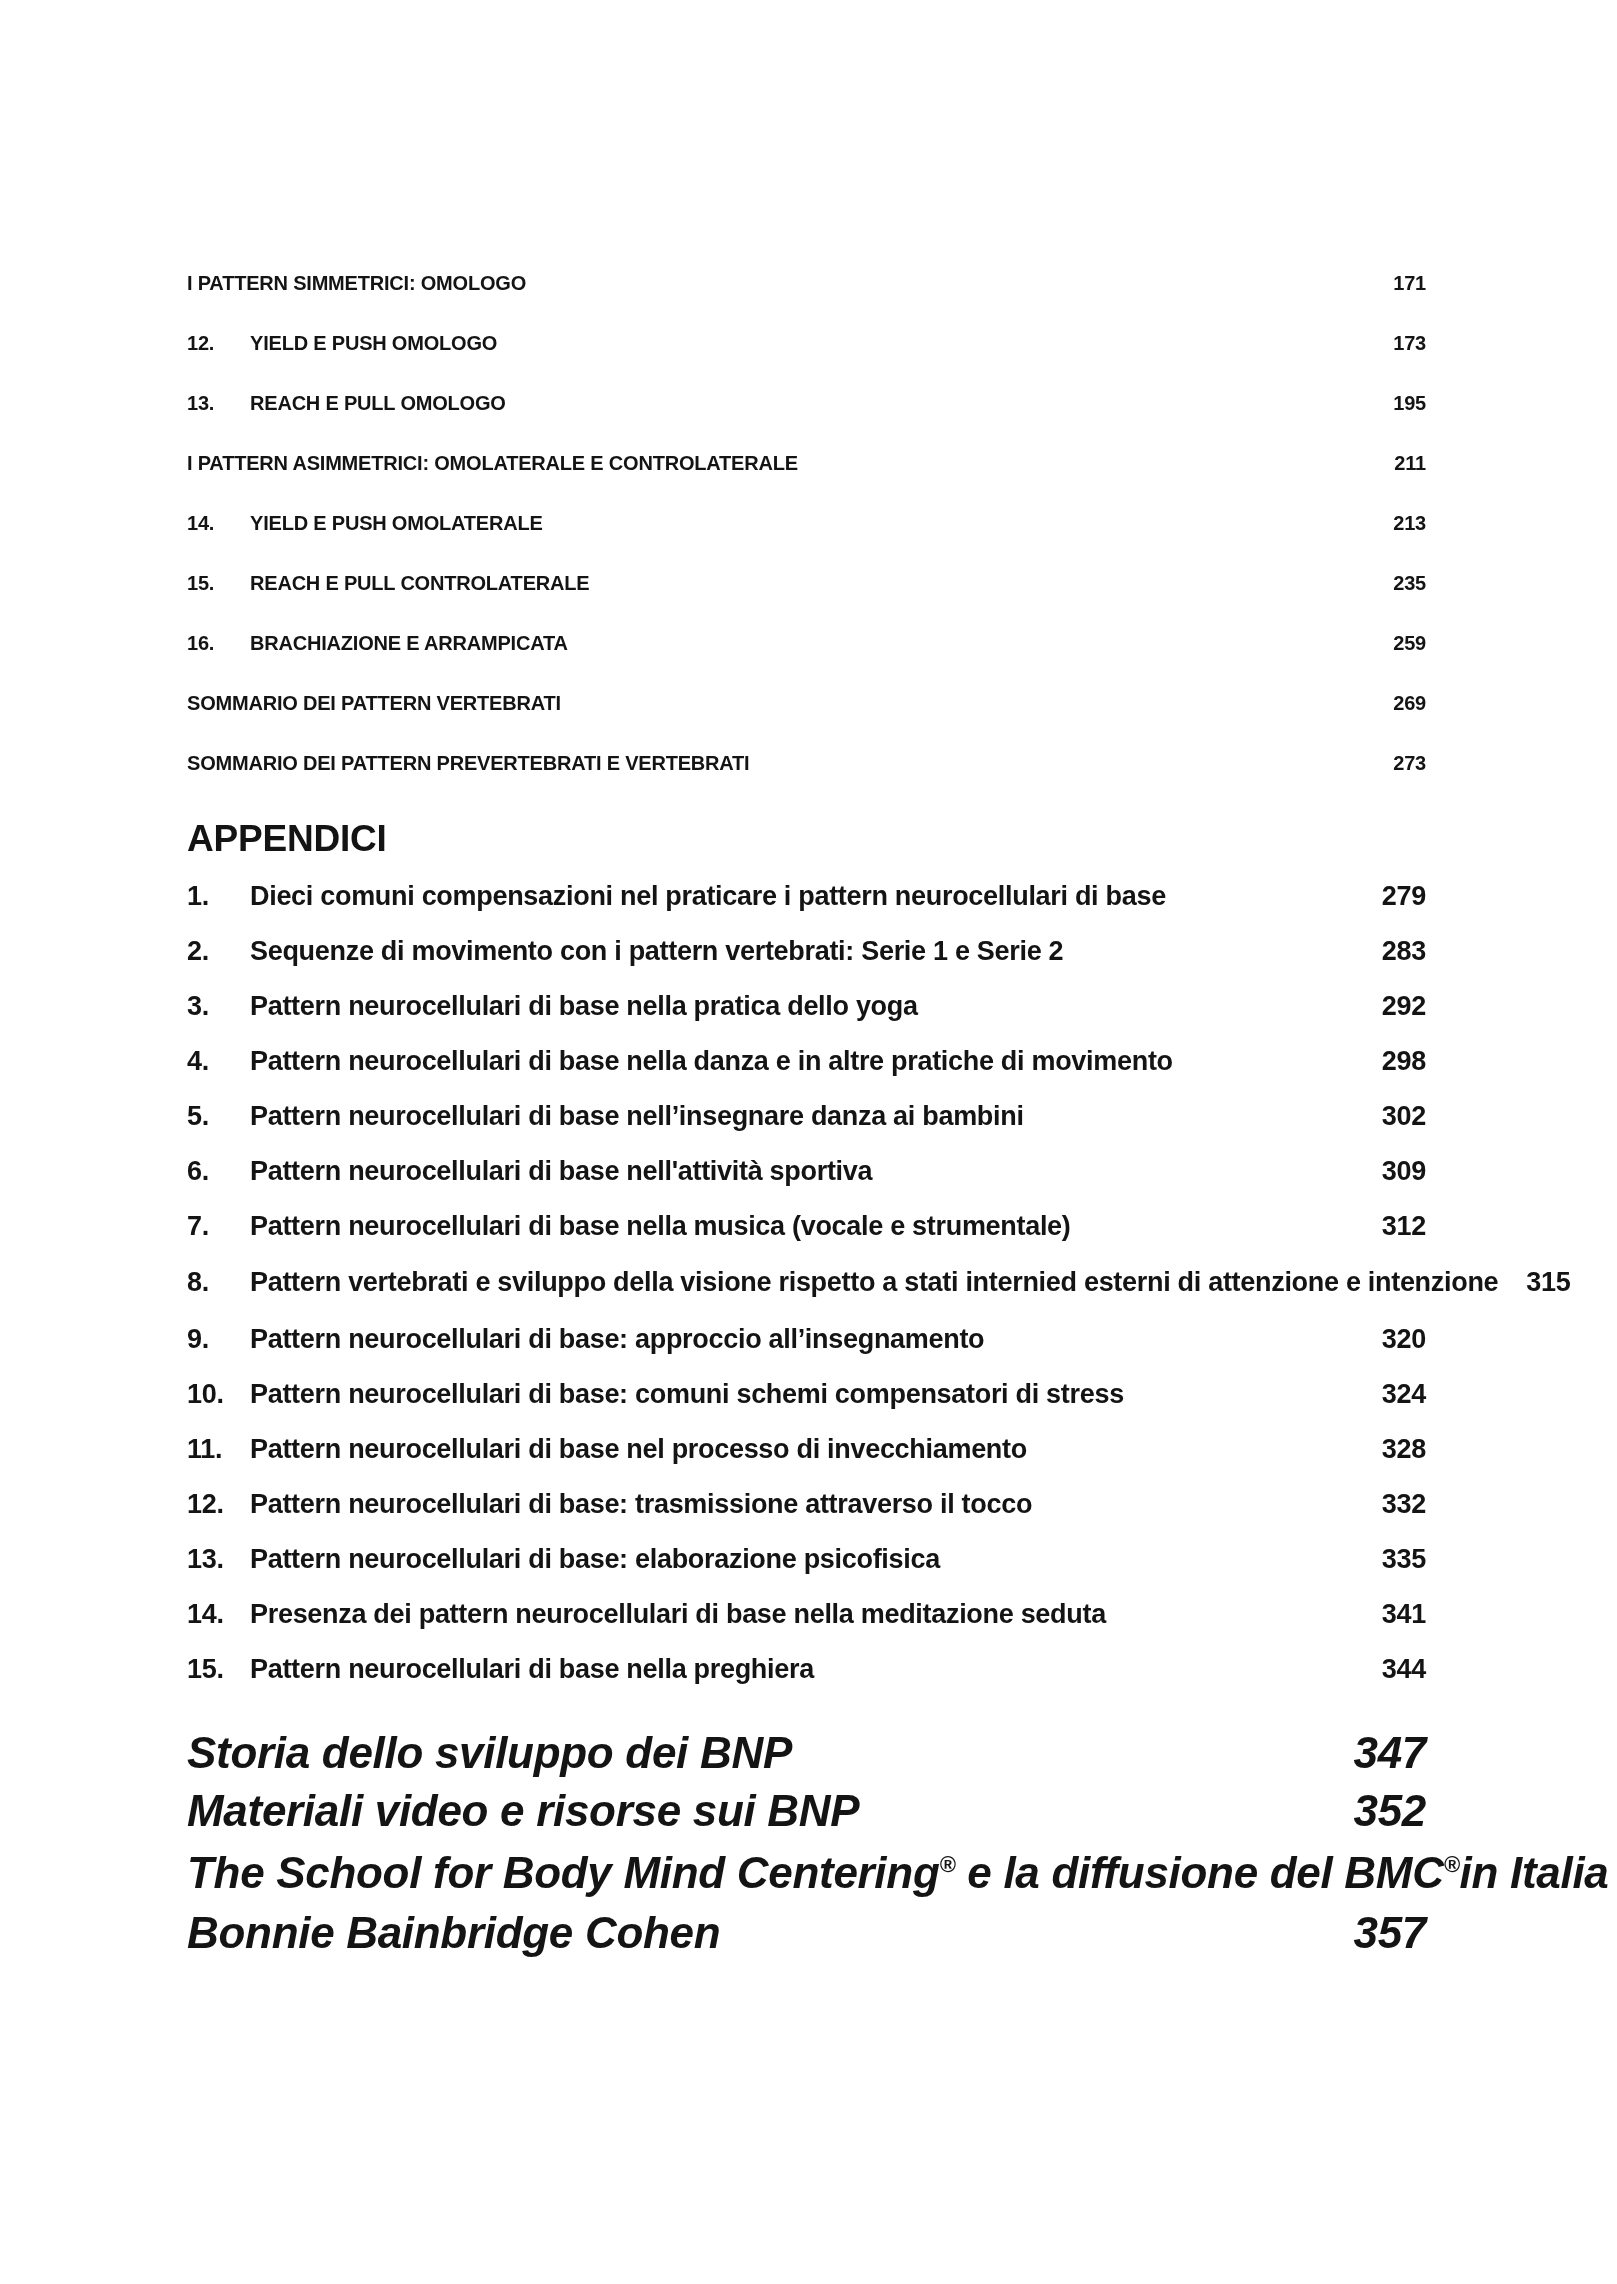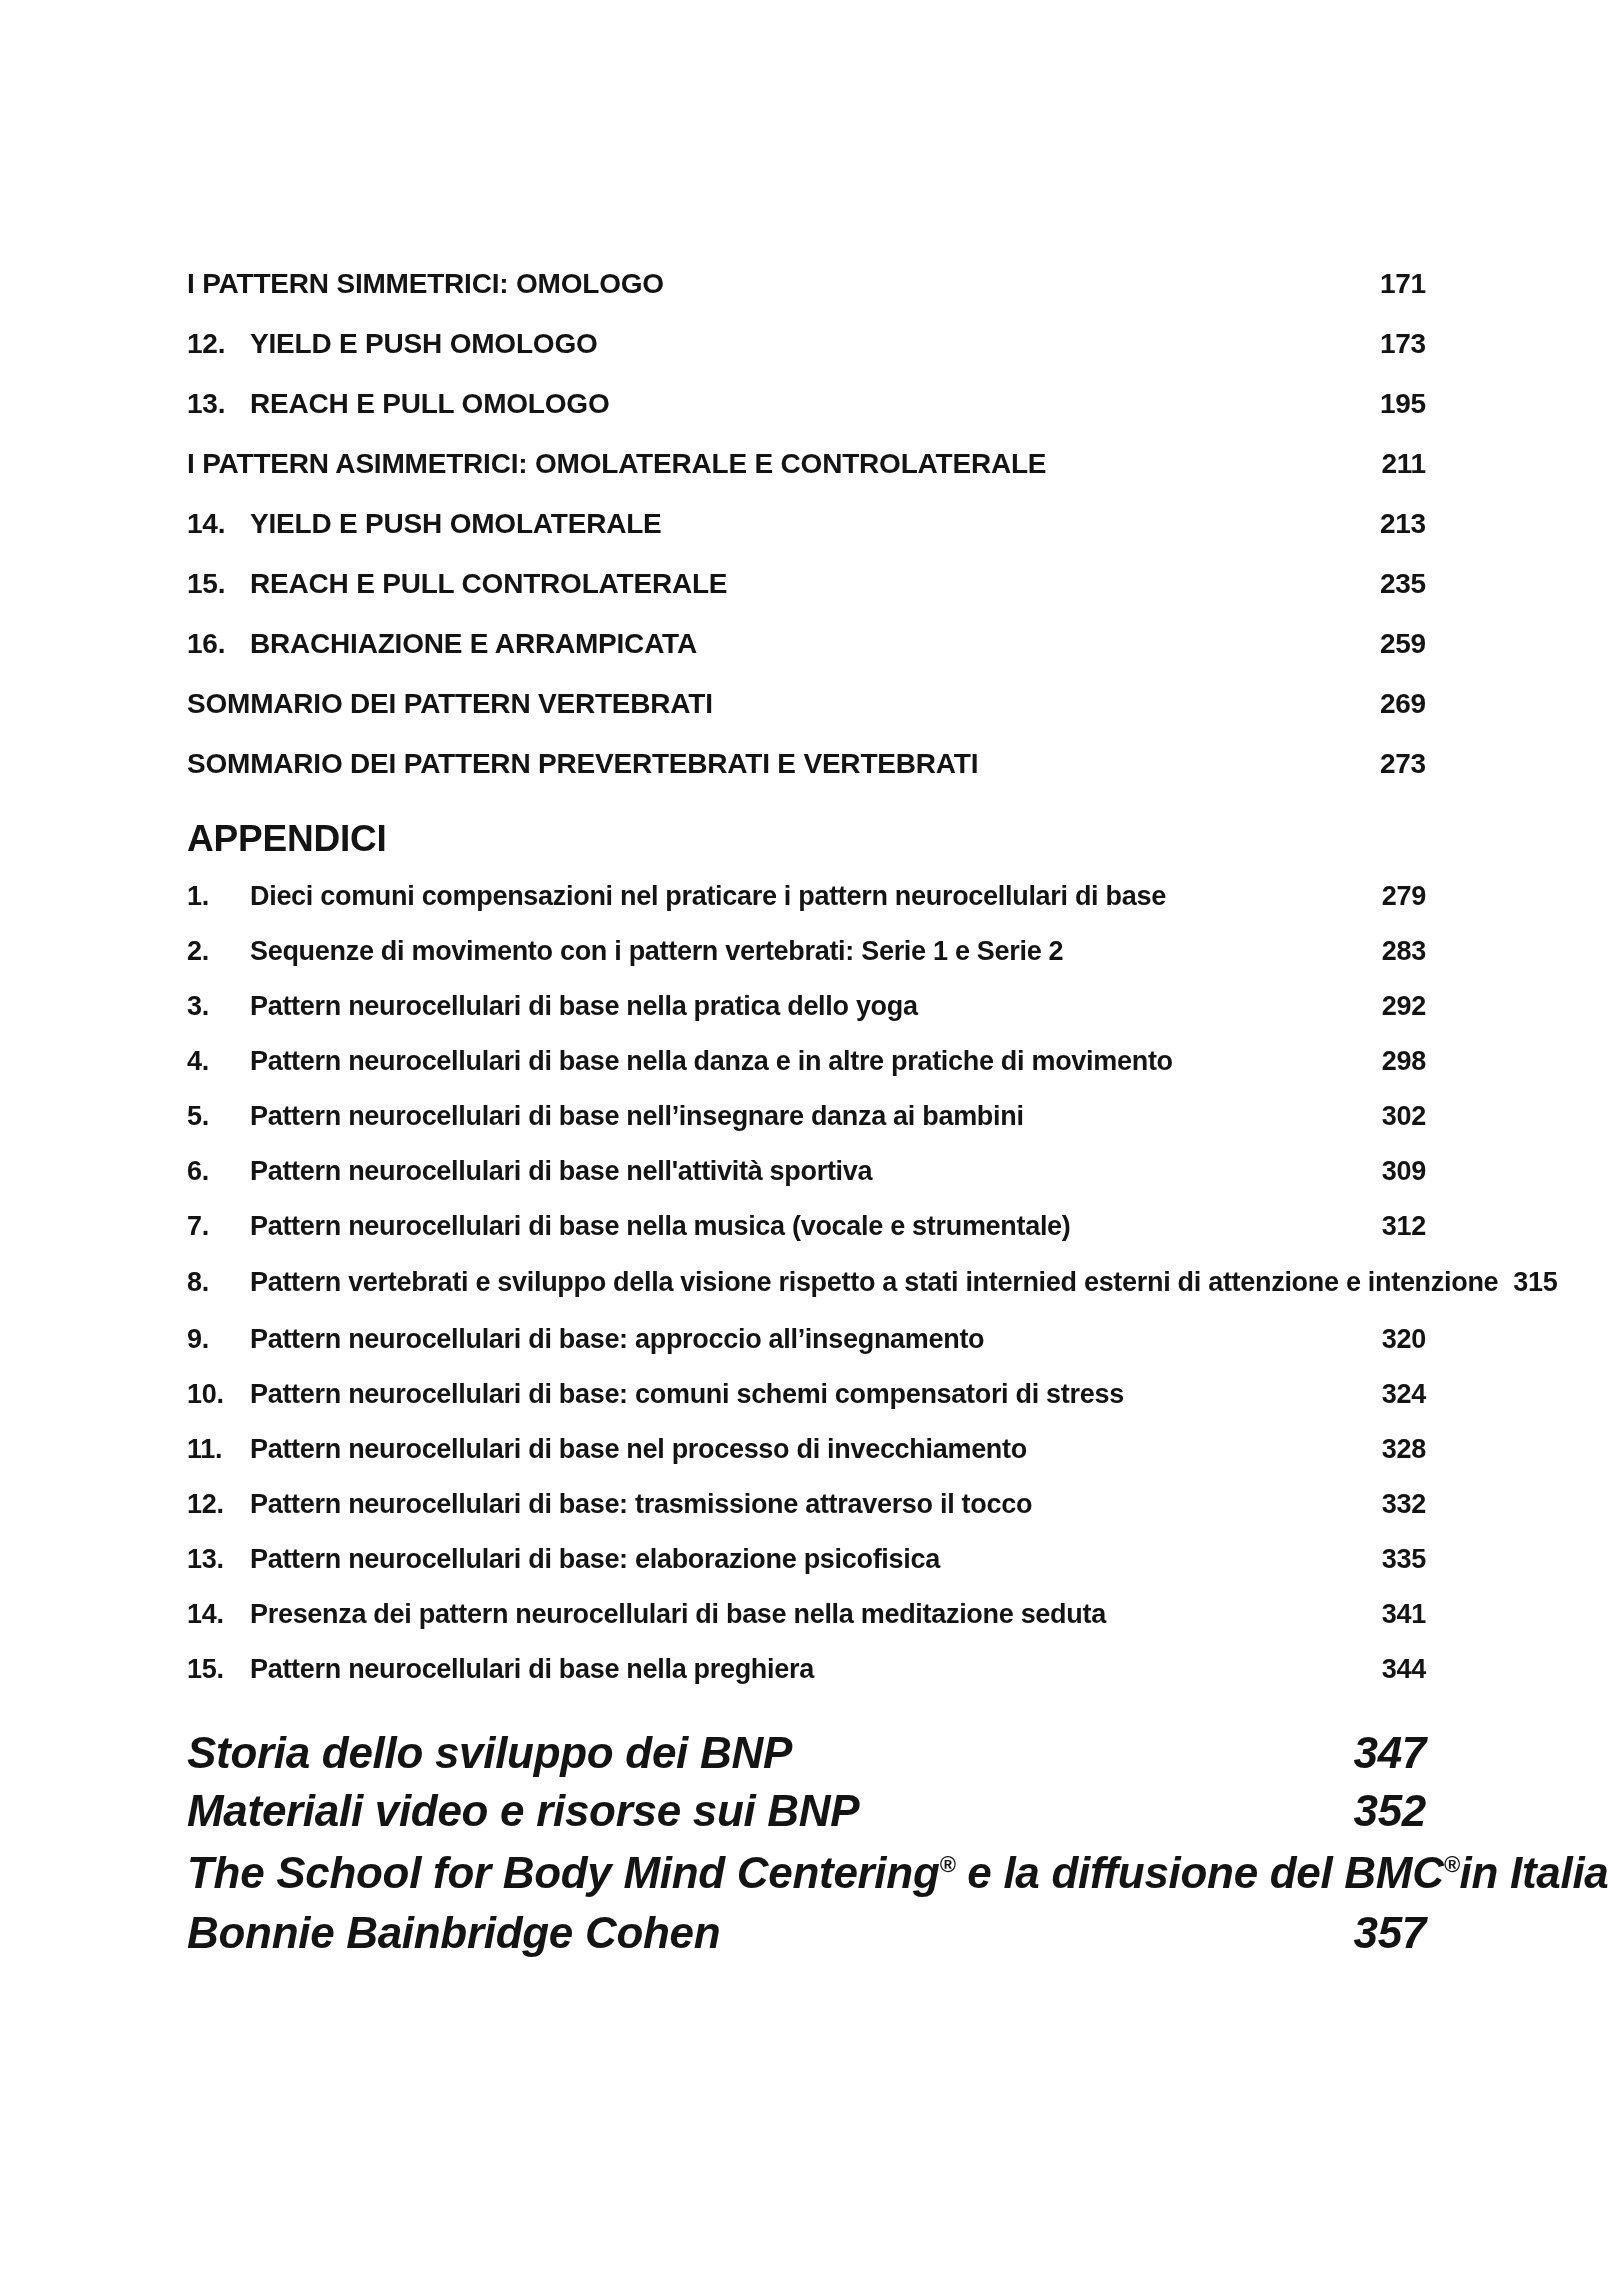--- a/index.html
+++ b/index.html
@@ -26,26 +26,26 @@
   }
   .row .num {
     flex: 0 0 63px;
   }
   .row .label {
     flex: 1 1 auto;
     overflow: visible;
   }
   .row .page-num {
     flex: 0 0 auto;
-    margin-left: 15px;
+    margin-left: 28px;
     text-align: left;
   }
   
   .caps {
-    font-size: 28px;
+    font-size: 20px;
     line-height: 35px;
     margin-bottom: 25px;
     letter-spacing: -0.2px;
   }
   .caps.group-gap { margin-top: 22.6px; }
   
   .appendici-title {
     font-size: 37px;
     line-height: 45px;
     margin-top: 35px;

